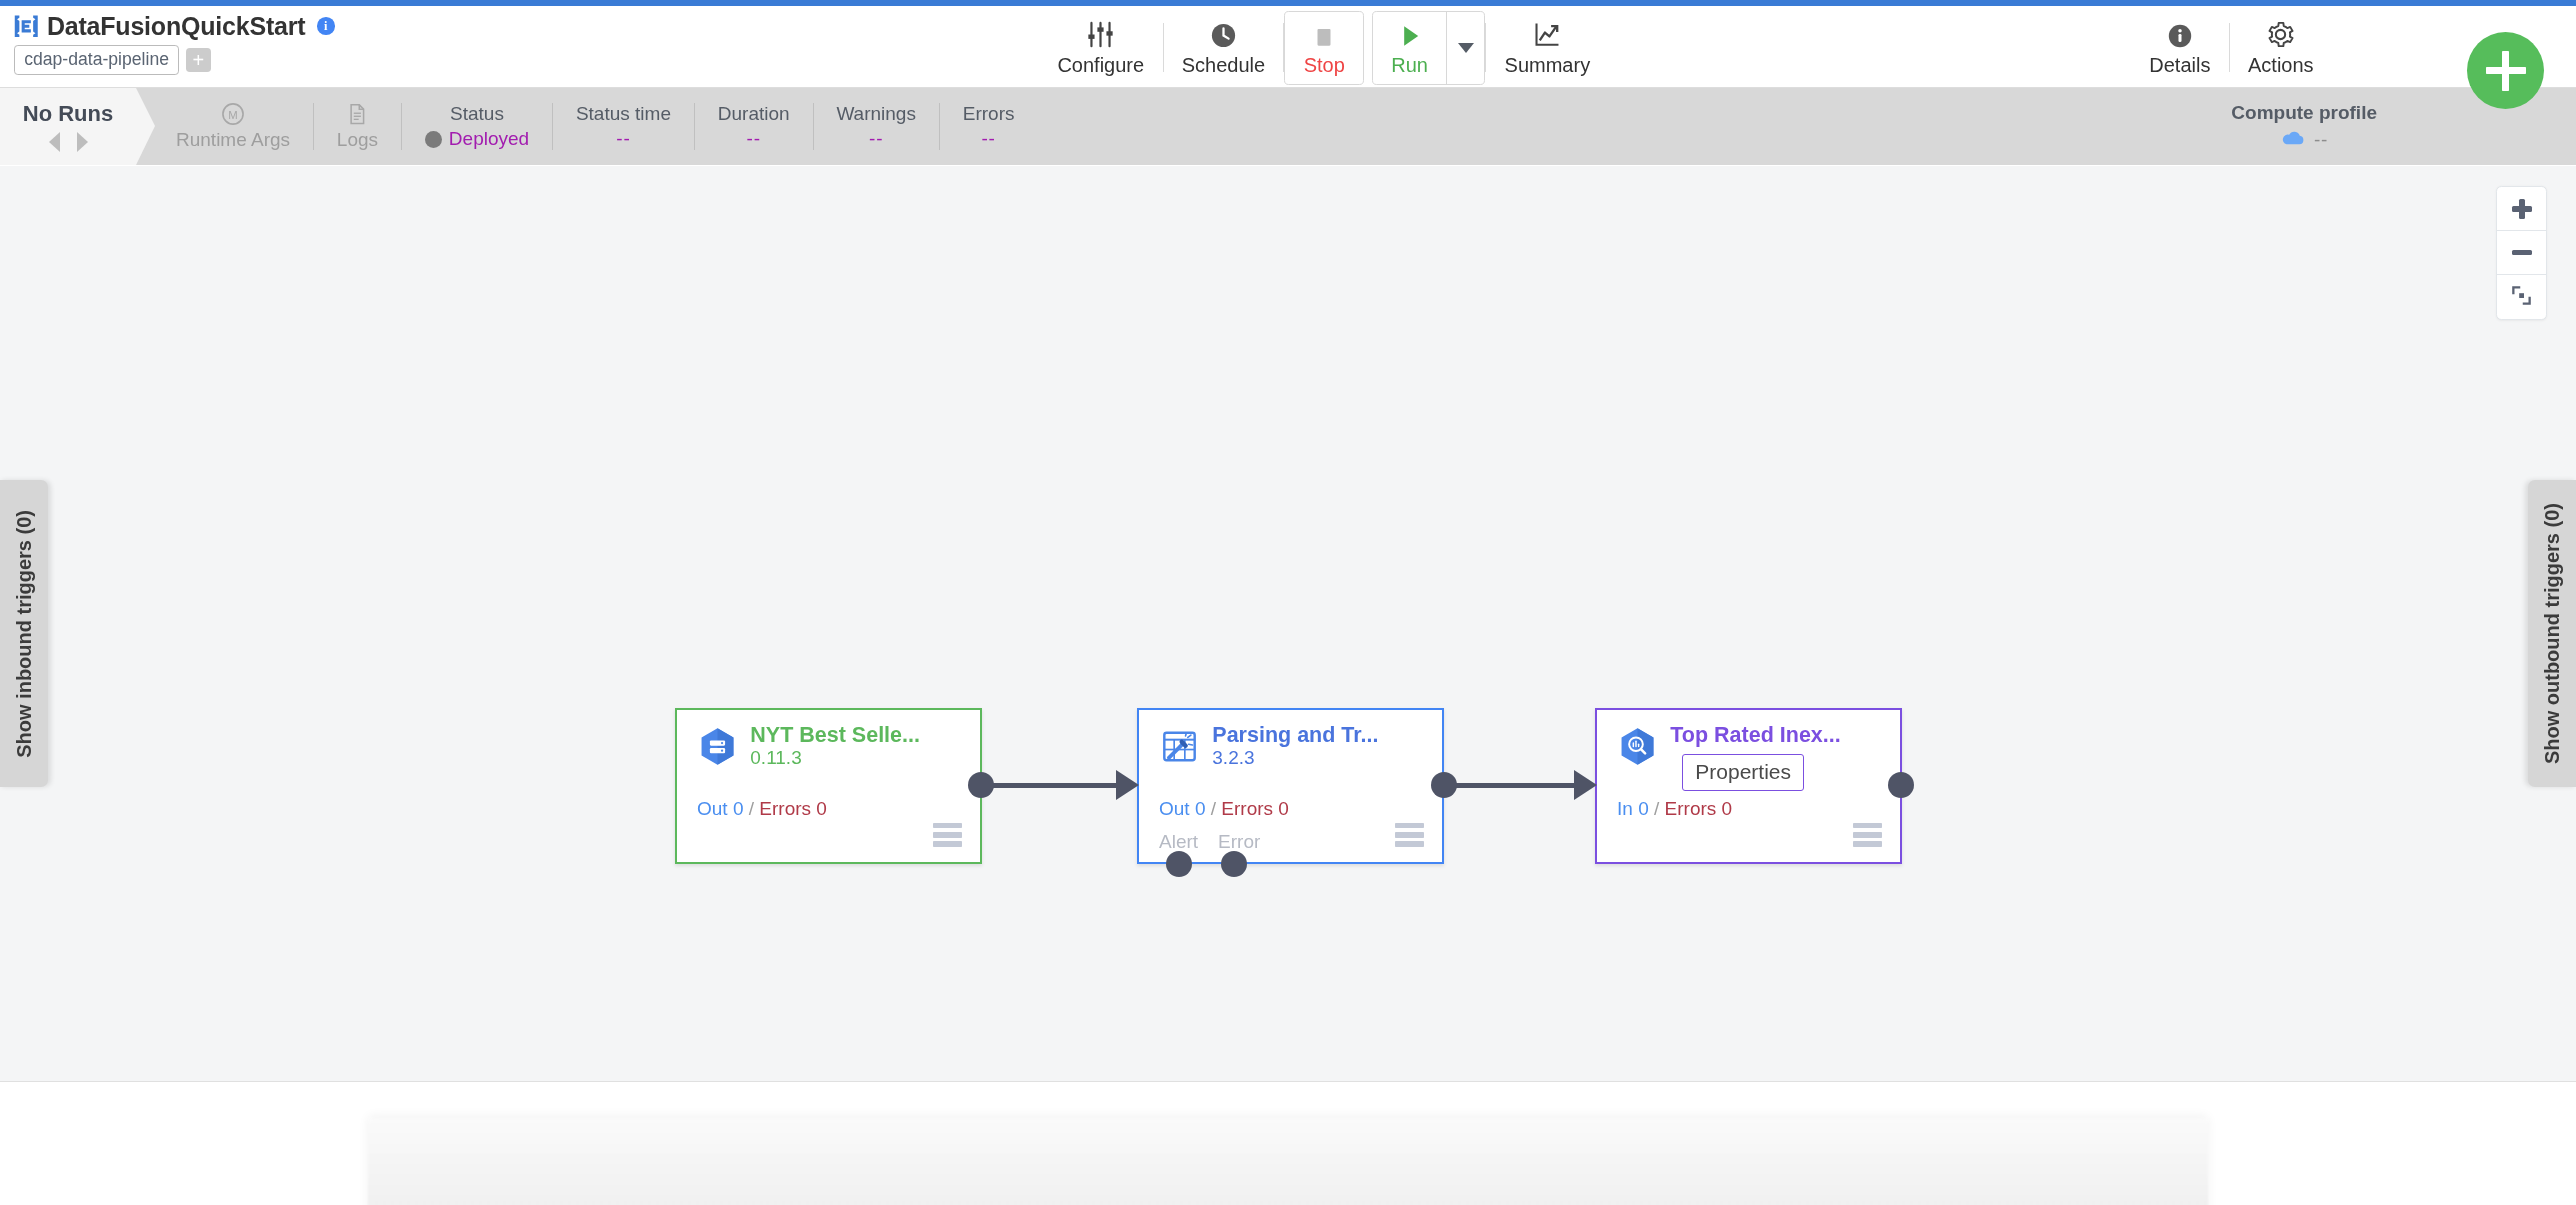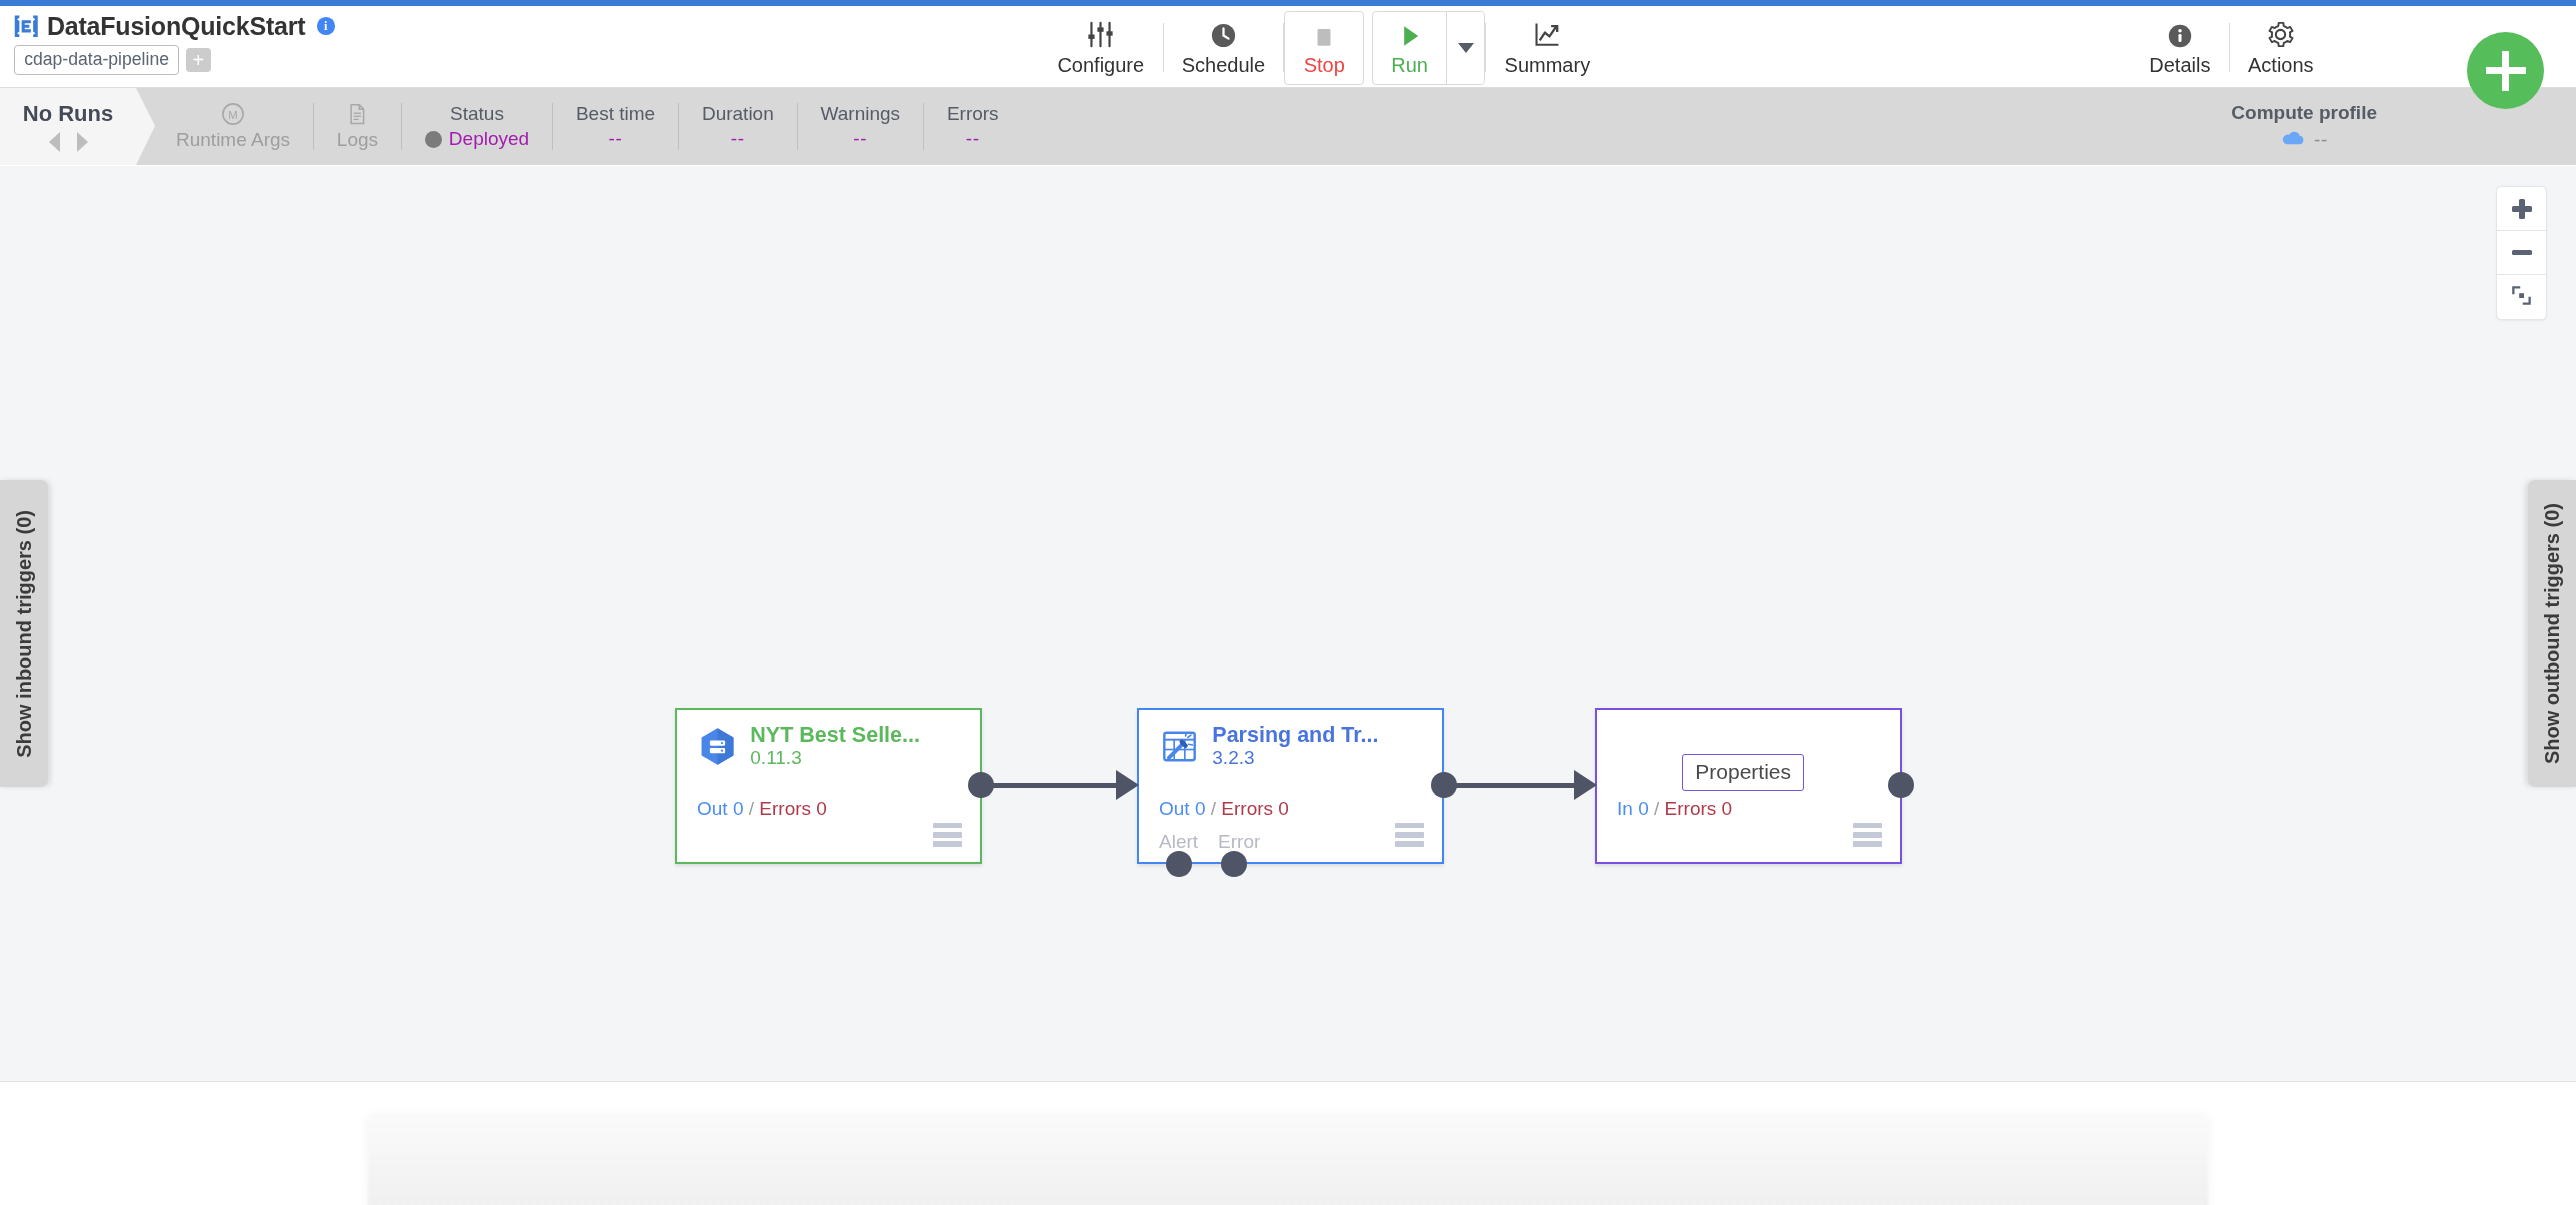--- a/index.html
+++ b/index.html
@@ -444,21 +444,21 @@
         <span class="rtop">Status</span>
         <span class="rbot">
           <span class="status-dot"></span>
           <span>Deployed</span>
         </span>
       </div>
 
       <div class="rdiv"></div>
 
       <div class="rcell">
-        <span class="rtop">Best time</span>
+        <span class="rtop">Status time</span>
         <span class="rbot dash">--</span>
       </div>
 
       <div class="rdiv"></div>
 
       <div class="rcell">
         <span class="rtop">Duration</span>
         <span class="rbot dash">--</span>
       </div>
 
@@ -588,20 +588,38 @@
         <span>Error</span>
       </div>
       <div class="hamb">
         <i></i>
         <i></i>
         <i></i>
       </div>
     </div>
 
     <div class="node sink">
+      <div class="node-head">
+        <span class="node-ico">
+          <svg viewBox="0 0 54 54" width="41" height="41">
+            <path d="M27 3 L48 15 L48 39 L27 51 L6 39 L6 15 Z" fill="#4a86e8"></path>
+            <path d="M27 3 L48 15 L48 39 L27 51 Z" fill="#3f79d8"></path>
+            <circle cx="25" cy="24" r="9" fill="none" stroke="#ffffff" stroke-width="2.6"></circle>
+            <g stroke="#ffffff" stroke-width="1.9" stroke-linecap="round">
+              <line x1="21.5" y1="27" x2="21.5" y2="22.5"></line>
+              <line x1="25" y1="27" x2="25" y2="20"></line>
+              <line x1="28.5" y1="27" x2="28.5" y2="24"></line>
+            </g>
+            <line x1="31.5" y1="30.5" x2="37" y2="36" stroke="#ffffff" stroke-width="3.4" stroke-linecap="round"></line>
+          </svg>
+        </span>
+        <span class="node-txt">
+          <span class="node-name">Top Rated Inex...</span>
+        </span>
+      </div>
       <div class="props-btn">Properties</div>
       <div class="node-metrics">
         <span class="m-out">In</span>
         <span class="m-out">0</span>
         <span class="m-sep">/</span>
         <span class="m-err">Errors</span>
         <span class="m-err">0</span>
       </div>
       <div class="hamb">
         <i></i>

